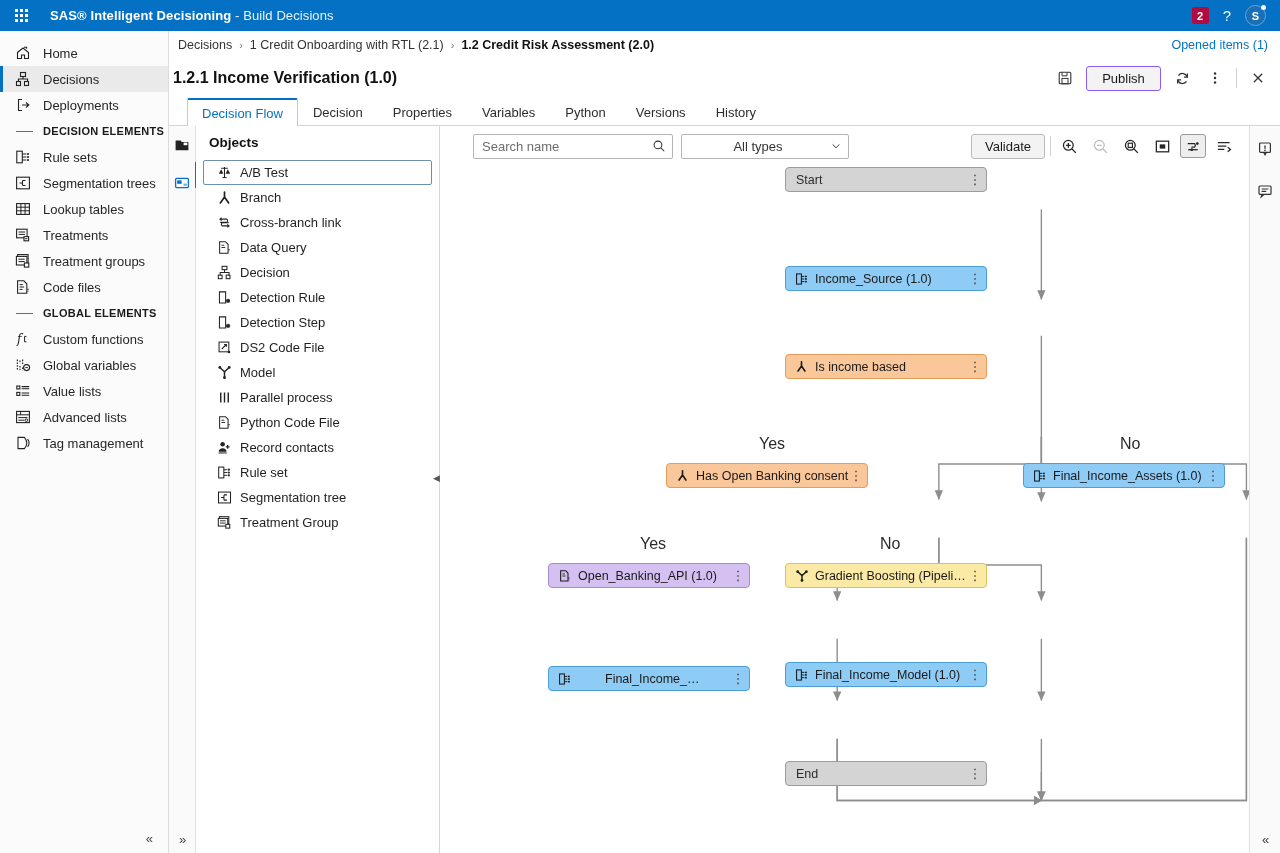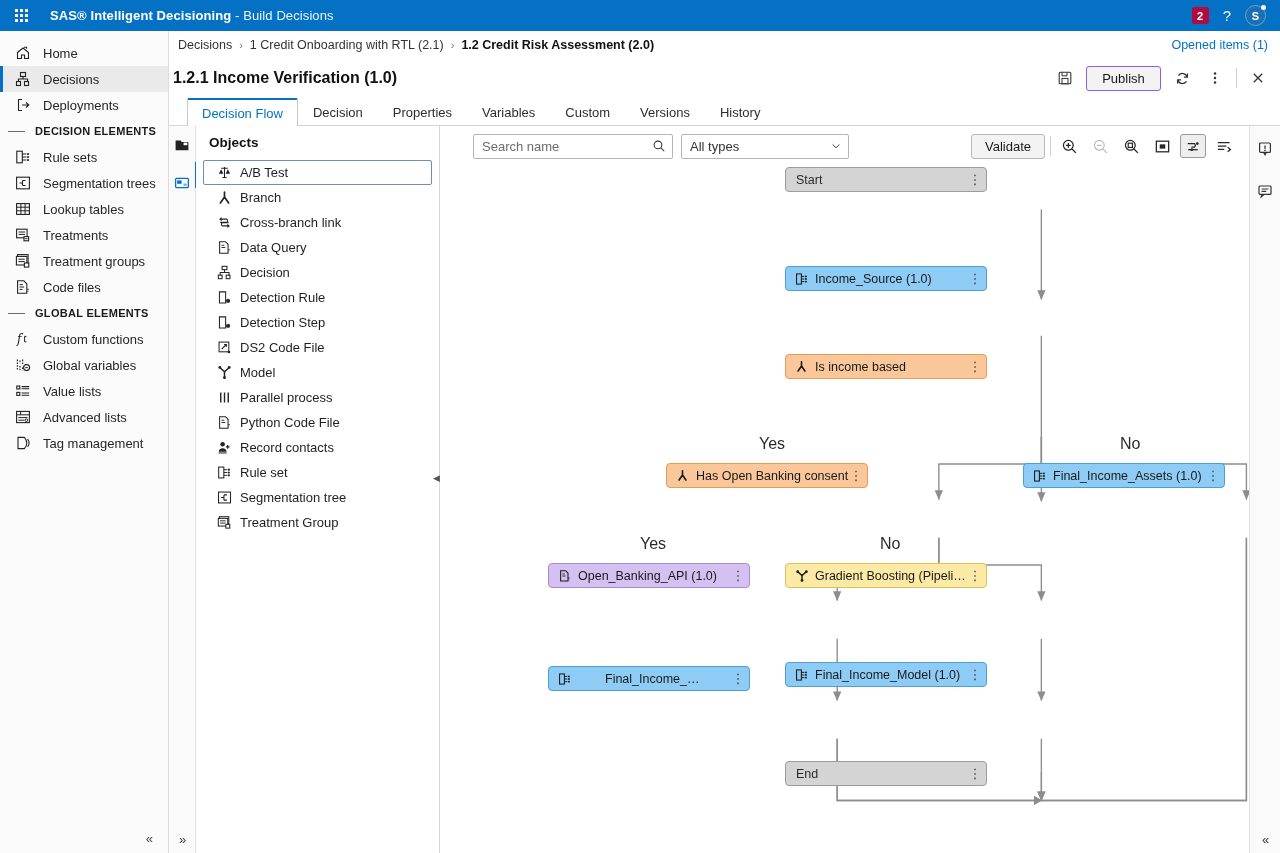--- a/index.html
+++ b/index.html
@@ -64,21 +64,21 @@
   }
   .nav-item {
     height: 26px; display: flex; align-items: center;
     padding-left: 14px; gap: 12px; cursor: pointer;
     font-size: 13px; color: #262626;
   }
   .nav-item.active { background: #eaeaea; border-left: 3px solid #0571c4; padding-left: 11px; }
   .nav-icon { width: 17px; height: 17px; flex: 0 0 17px; display:flex; align-items:center; justify-content:center; }
   .nav-sep {
     display: flex; align-items: center; gap: 10px;
-    padding-left: 8px; height: 26px;
+    padding-left: 16px; height: 26px;
     font-size: 11px; font-weight: bold; letter-spacing: .3px; color: #1a1a1a;
   }
   .nav-sep .dash { width: 17px; height: 1px; background: #6b6b6b; flex: 0 0 17px; }
   #nav-collapse {
     position: absolute; bottom: 0; left: 0; width: 169px; height: 30px;
     display: flex; align-items: center; justify-content: flex-end;
     padding-right: 16px; color: #444; font-size: 13px; cursor: pointer;
   }
   .nav-top-pad { height: 9px; }
 
@@ -176,21 +176,21 @@
   #search-input::placeholder { color: #6d6d6d; }
   #search-icon-btn {
     position: absolute; right: 6px; top: 4px; width: 16px; height: 16px;
     display:flex; align-items:center; justify-content:center; cursor: pointer; color: #333;
   }
   #type-select-wrap { position: relative; }
   #type-select {
     width: 168px; height: 25px; padding: 0 22px 0 8px;
     border: 1px solid #b5b5b5; border-radius: 2px; font-size: 13px; color: #333;
     background: #fff; appearance: none; -webkit-appearance: none; outline: none;
-    font-family: "Liberation Sans", sans-serif; cursor: pointer;
+    font-family: "Liberation Sans", sans-serif; cursor: pointer; text-align: center;
   }
   #type-chevron {
     position: absolute; right: 7px; top: 6px; pointer-events: none; color: #333;
   }
   #tb-right { margin-left: auto; display: flex; align-items: center; gap: 5px; }
   #validate-btn {
     height: 25px; padding: 0 13px; border: 1px solid #b9b9b9; border-radius: 3px;
     background: #f3f3f3; font-size: 13px; color: #1a1a1a; cursor: pointer;
     display: flex; align-items: center;
   }
@@ -474,21 +474,21 @@
             </svg>
         </div>
       </div>
     </div>
 
     <div id="tabs">
       <div class="tab active">Decision Flow</div>
       <div class="tab">Decision</div>
       <div class="tab">Properties</div>
       <div class="tab">Variables</div>
-      <div class="tab">Custom</div>
+      <div class="tab">Python</div>
       <div class="tab">Versions</div>
       <div class="tab">History</div>
     </div>
 
     <div id="content">
 
       <div id="iconrail">
         <div class="rail-btn">
           <svg width="16" height="16" viewBox="0 0 16 16">
               <path d="M1.6 3.4h5l1.2 1.6h6.6v8.2H1.6z" fill="#222"></path>

